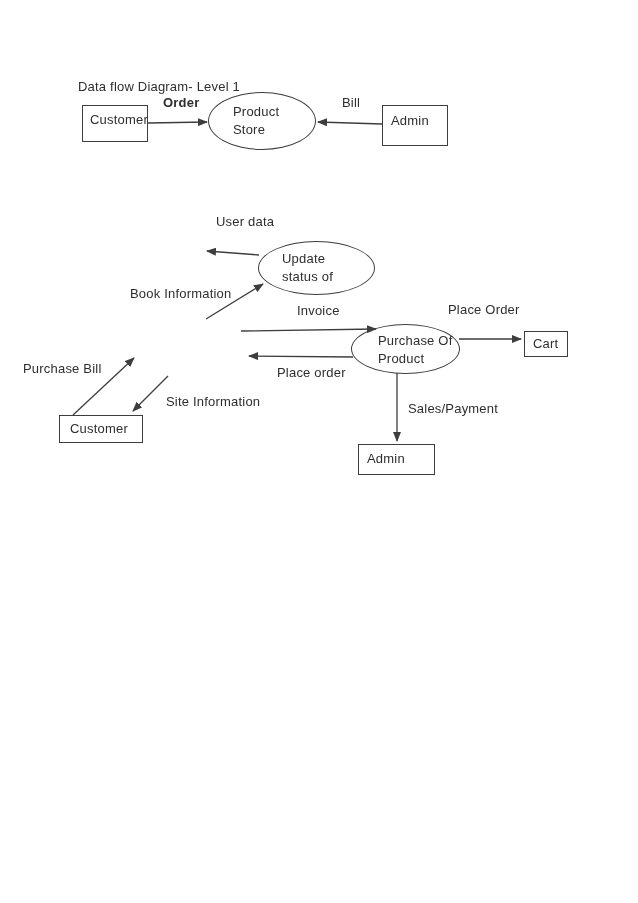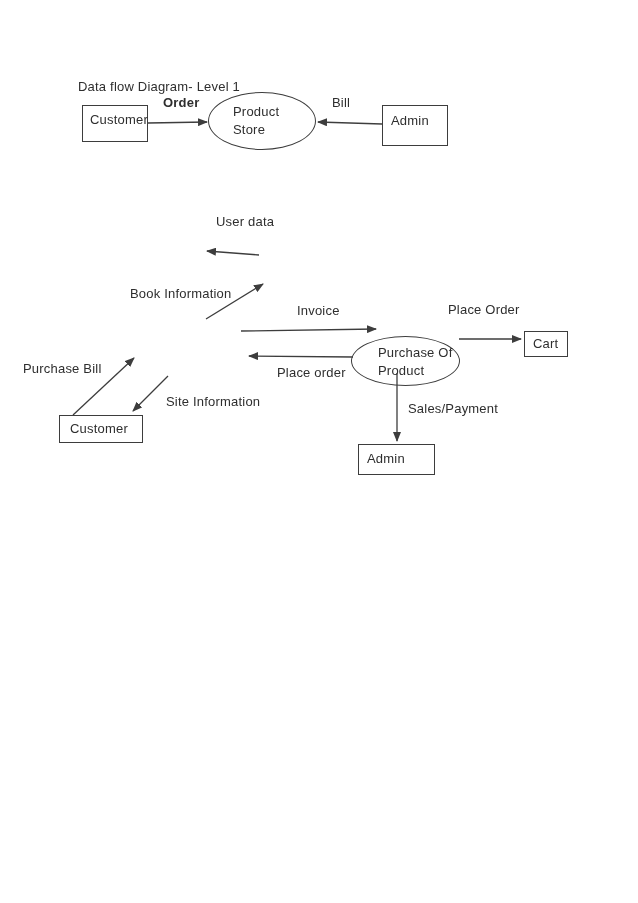--- a/index.html
+++ b/index.html
@@ -50,26 +50,32 @@
       <div>Product</div>
       <div>Store</div>
     </div>
   </div>
 
   <div class="box" style="left:382px; top:105px; width:66px; height:41px;">
     <span style="left:8px; top:7px;">Admin</span>
   </div>
 
   <div class="lbl" style="left:163px; top:95px;font-weight:bold;">Order</div>
-  <div class="lbl" style="left:332px; top:95px;">Bill</div>
+  <div class="lbl" style="left:342px; top:95px;">Bill</div>
 
 
+  <div class="ellipse" style="left:258px; top:241px; width:117px; height:54px;">
+    <div class="etext" style="left:23px; top:8px;">
+      <div>Update</div>
+      <div>status of</div>
+    </div>
+  </div>
 
 
-  <div class="ellipse" style="left:351px; top:336px; width:109px; height:50px;">
+  <div class="ellipse" style="left:351px; top:324px; width:109px; height:50px;">
     <div class="etext" style="left:26px; top:7px;">
       <div>Purchase Of</div>
       <div>Product</div>
     </div>
   </div>
 
   <div class="box" style="left:524px; top:331px; width:44px; height:26px;padding-left:7px;">
     <span style="left:8px; top:4px;">Cart</span>
   </div>
 

